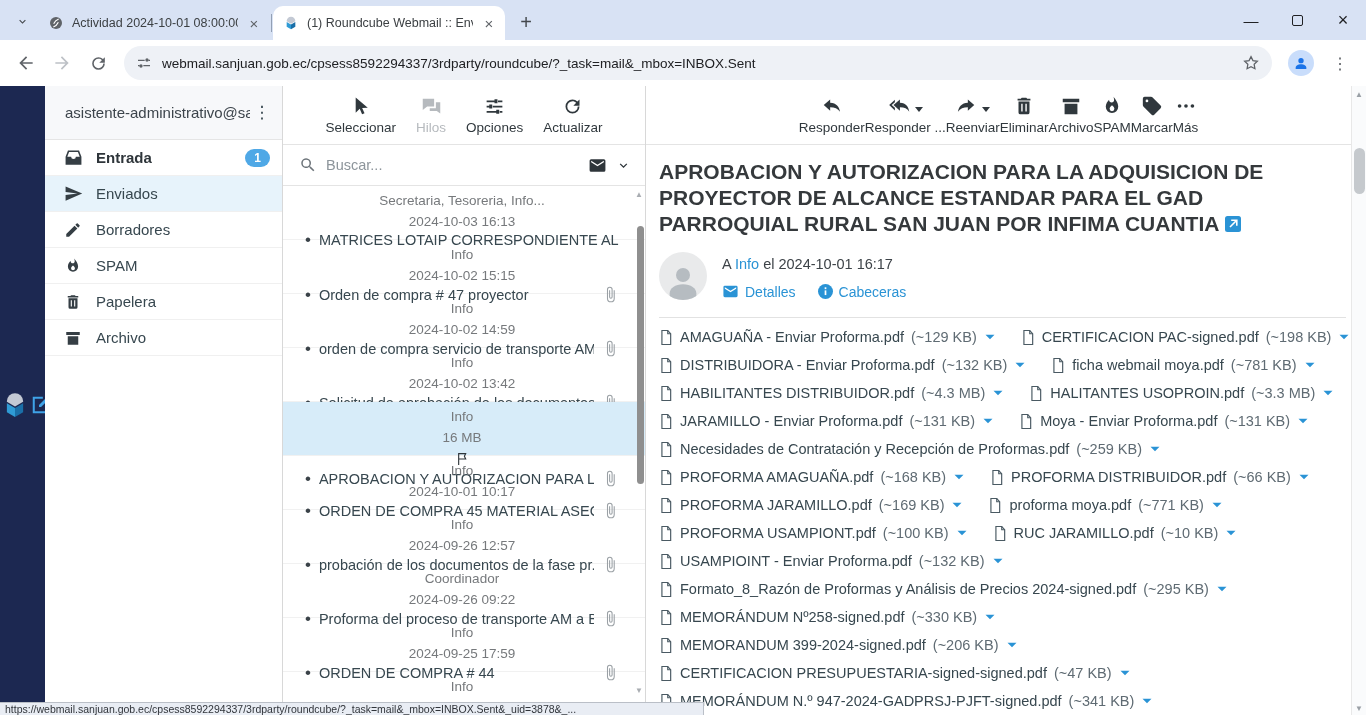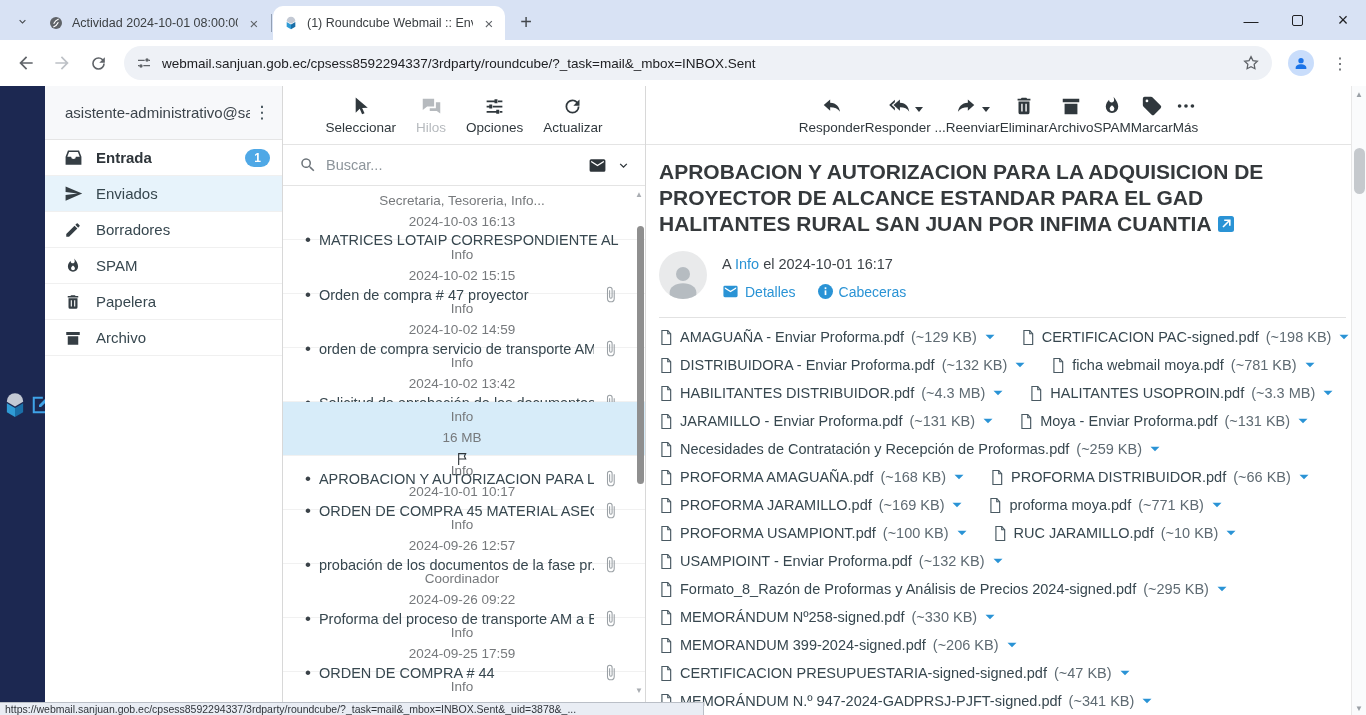--- a/index.html
+++ b/index.html
@@ -79,21 +79,21 @@
 
   .main { flex:1; display:flex; flex-direction:column; background:#fff; position:relative; overflow:hidden; }
   .main-toolbar { height:59px; display:flex; align-items:center; justify-content:center; border-bottom:1px solid #e4e4e4; flex-shrink:0; padding-right:15px; }
   .mbtn { display:flex; flex-direction:column; align-items:center; gap:3px; font-size:13.5px; color:#30383d; }
   .mbtn .ic { height:22px; display:flex; align-items:center; gap:5px; }
   .mbtn svg.main-ic { width:22px; height:22px; }
   .ddcaret { width:0; height:0; border-left:4px solid transparent; border-right:4px solid transparent; border-top:5px solid #30383d; margin-top:6px; }
   .content { flex:1; padding:14px 20px 0 13px; overflow:hidden; position:relative; }
   .subject { font-size:21px; line-height:26px; font-weight:700; color:#35393c; max-width:648px; }
   .ext-ic { display:inline-block; vertical-align:-1px; margin-left:6px; }
-  .senderblock { display:flex; margin-top:13px; align-items:flex-start; }
+  .senderblock { display:flex; margin-top:13px; align-items:flex-end; }
   .avatar { width:48px; height:48px; border-radius:50%; background:#e9eaeb; overflow:hidden; display:flex; align-items:flex-end; justify-content:center; flex-shrink:0; }
   .senderinfo { margin-left:15px; padding-top:5px; }
   .fromline { font-size:14.5px; color:#3d4348; }
   .fromline a { color:#2a93d5; text-decoration:none; }
   .hdr-links { display:flex; gap:22px; margin-top:11px; align-items:center; }
   .hdr-link { display:flex; align-items:center; gap:6px; color:#2a93d5; font-size:14px; }
   .divider { border-top:1px solid #e2e2e2; margin-top:17px; }
   .atts { margin-top:5px; }
   .att-row { height:28px; display:flex; align-items:center; gap:26px; }
   .att { display:flex; align-items:center; gap:7px; font-size:14.5px; color:#37474f; white-space:nowrap; }
@@ -584,21 +584,21 @@
                 <circle cx="5" cy="12" r="2"></circle>
                 <circle cx="12" cy="12" r="2"></circle>
                 <circle cx="19" cy="12" r="2"></circle>
               </svg>
             </span>
           <span>Más</span>
         </div>
       </div>
 
       <div class="content">
-        <h1 class="subject"><span>APROBACION Y AUTORIZACION PARA LA ADQUISICION DE PROYECTOR DE ALCANCE ESTANDAR PARA EL GAD HALITANTES RURAL SAN JUAN POR INFIMA CUANTIA</span><span class="ext-ic"><svg width="16" height="16" viewBox="0 0 16 16">
+        <h1 class="subject"><span>APROBACION Y AUTORIZACION PARA LA ADQUISICION DE PROYECTOR DE ALCANCE ESTANDAR PARA EL GAD PARROQUIAL RURAL SAN JUAN POR INFIMA CUANTIA</span><span class="ext-ic"><svg width="16" height="16" viewBox="0 0 16 16">
                 <rect width="16" height="16" rx="2.5" fill="#2a93d5"></rect>
                 <path d="M6.2 4.2h5.6v5.6M11.5 4.5L5 11" stroke="#fff" stroke-width="1.6" fill="none"></path>
               </svg></span></h1>
         <div class="senderblock">
           <div class="avatar">
               <svg width="40" height="40" viewBox="0 0 24 24" fill="#b6bcc1">
                 <circle cx="12" cy="9" r="4.2"></circle>
                 <path d="M12 14.5c-4.7 0-8 2.4-8 5.5v4h16v-4c0-3.1-3.3-5.5-8-5.5z"></path>
               </svg>
             </div>

